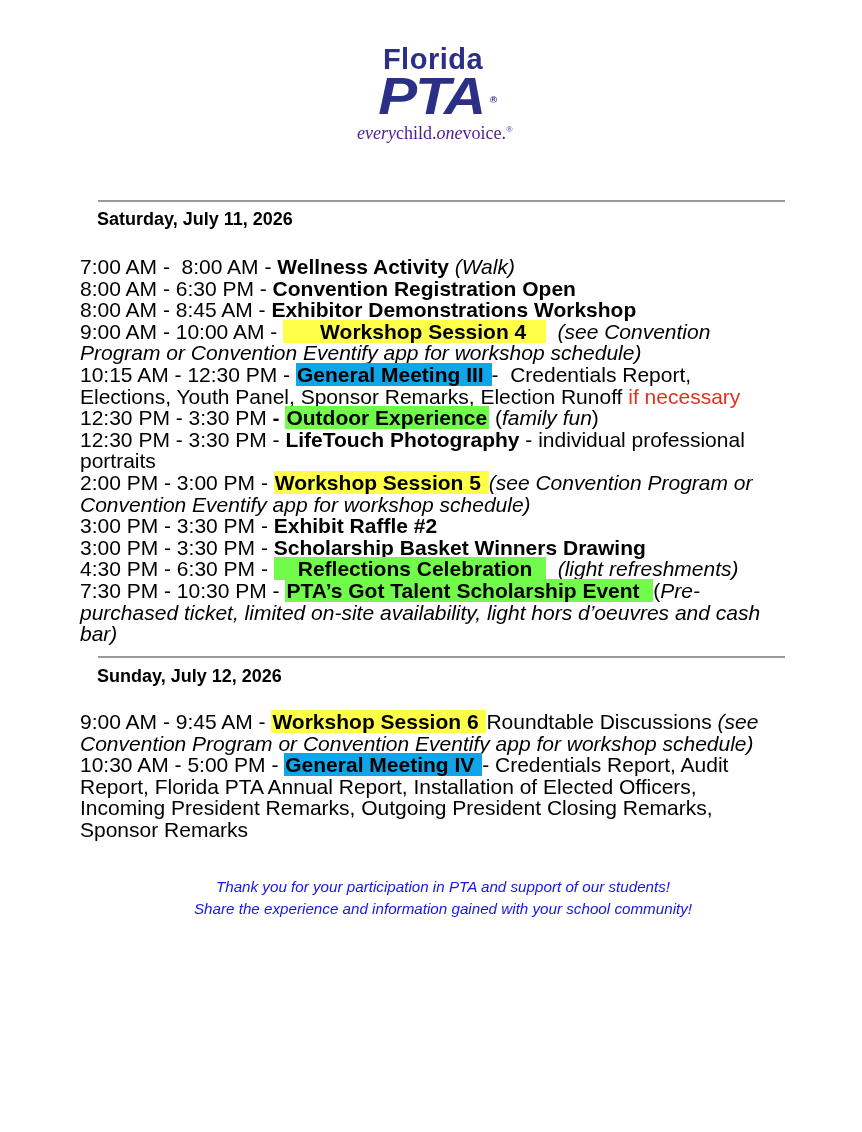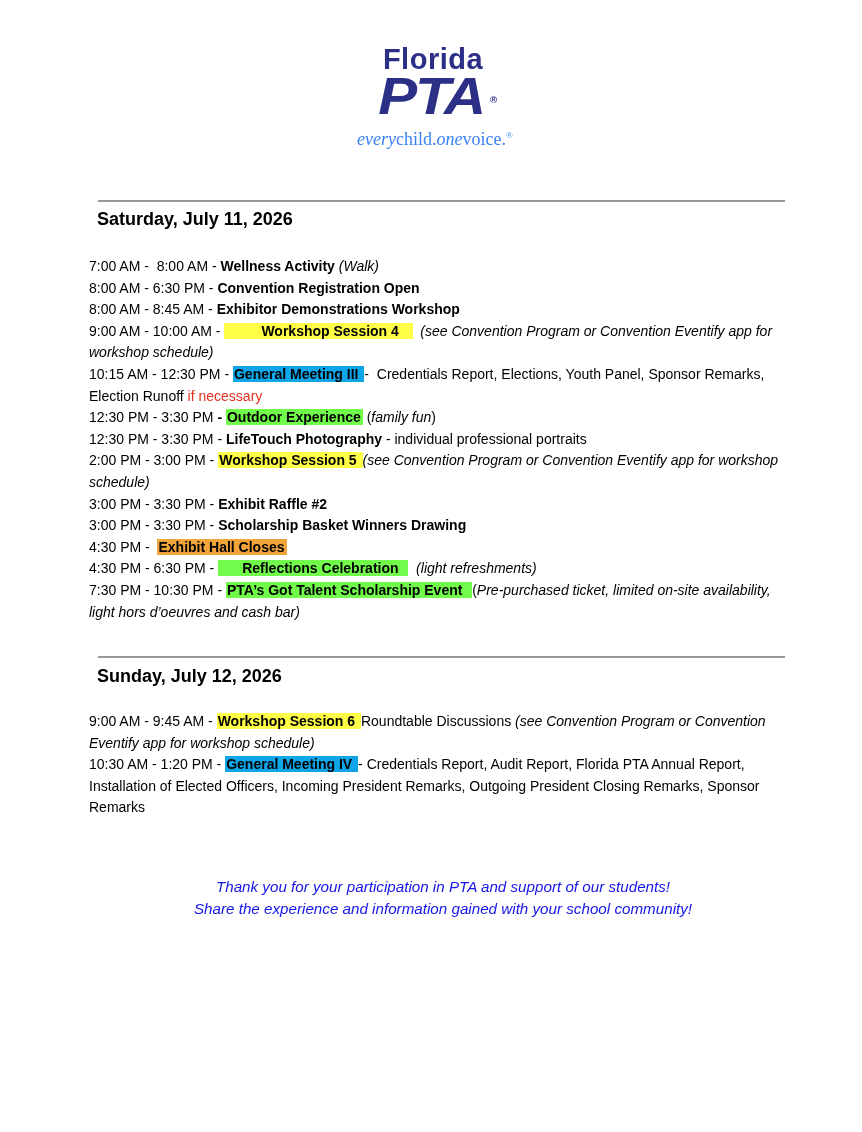--- a/index.html
+++ b/index.html
@@ -1,25 +1,25 @@
 <!DOCTYPE html>
 <html><head>
 <meta charset="utf-8">
 <style>
   html, body { margin: 0; padding: 0; background: #ffffff; }
   body { width: 862px; height: 1132px; position: relative; font-family: "Liberation Sans", sans-serif; color: #000; }
   .logo { position: absolute; left: 340px; top: 45px; width: 200px; text-align: center; }
   .logo-florida { font-family: "Liberation Sans", sans-serif; font-weight: bold; font-size: 29px; color: #2b2f86; letter-spacing: 0.5px; line-height: 28px; margin-left: -14px; }
   .logo-pta { font-family: "Liberation Sans", sans-serif; font-weight: bold; font-style: italic; font-size: 52px; color: #2b2f86; line-height: 46px; letter-spacing: -2px; transform: scaleX(1.12); display: inline-block; margin-left: -18px; position: relative; }
   .logo-pta .reg { font-size: 9px; position: absolute; right: -12px; top: 4px; font-style: normal; letter-spacing: 0; }
-  .logo-tagline { font-family: "Liberation Serif", serif; font-size: 18px; color: #3b82f6; margin-top: 10px; white-space: nowrap; margin-left: -10px; }
+  .logo-tagline { font-family: "Liberation Serif", serif; font-size: 18px; color: #4c1d95; margin-top: 4px; white-space: nowrap; margin-left: -10px; }
   .logo-tagline i { font-style: italic; }
   .divider { position: absolute; left: 98px; width: 687px; height: 0; border-top: 2px solid #9a9a9a; }
   .day-heading { position: absolute; left: 97px; font-size: 18px; font-weight: bold; }
-  .schedule { position: absolute; left: 89px; width: 695px; font-size: 14px; line-height: 21.6px; }
+  .schedule { position: absolute; left: 80px; width: 695px; font-size: 21px; line-height: 21.6px; }
   .item { margin: 0; }
   .hl { padding: 0 2px 0 1px; }
   .hl-yellow { background: #ffff47; }
   .hl-cyan { background: #0ea5e9; margin-top: 32px; }
   .hl-green { background: #71fb4b; }
   .hl-orange { background: #f1a43a; }
   .red { color: #e3301f; }
   .closing { position: absolute; left: 0; top: 876px; width: 886px; text-align: center; color: #1616e8; font-style: italic; font-size: 15.2px; line-height: 21.5px; }
 </style>
 </head>
@@ -37,28 +37,27 @@
     <p class="item"><span style="white-space: pre-wrap;">7:00 AM -  8:00 AM - </span><b style="white-space: pre-wrap;">Wellness Activity</b><span style="white-space: pre-wrap;"> </span><i style="white-space: pre-wrap;">(Walk)</i></p>
     <p class="item"><span style="white-space: pre-wrap;">8:00 AM - 6:30 PM - </span><b style="white-space: pre-wrap;">Convention Registration Open</b></p>
     <p class="item"><span style="white-space: pre-wrap;">8:00 AM - 8:45 AM - </span><b style="white-space: pre-wrap;">Exhibitor Demonstrations Workshop</b></p>
     <p class="item"><span style="white-space: pre-wrap;">9:00 AM - 10:00 AM - </span><b class="hl hl-yellow" style="white-space: pre-wrap; padding-left: 37px;">Workshop Session 4   </b><span style="white-space: pre-wrap;">  </span><i style="white-space: pre-wrap;">(see Convention Program or Convention Eventify app for workshop schedule)</i></p>
     <p class="item"><span style="white-space: pre-wrap;">10:15 AM - 12:30 PM - </span><b class="hl hl-cyan" style="white-space: pre-wrap;">General Meeting III </b><span style="white-space: pre-wrap;">-  Credentials Report, Elections, Youth Panel, Sponsor Remarks, Election Runoff </span><span class="red" style="white-space: pre-wrap;">if necessary</span></p>
     <p class="item"><span style="white-space: pre-wrap;">12:30 PM - 3:30 PM </span><b style="white-space: pre-wrap;">- </b><b class="hl hl-green" style="white-space: pre-wrap;">Outdoor Experience</b><span style="white-space: pre-wrap;"> (</span><i style="white-space: pre-wrap;">family fun</i><span style="white-space: pre-wrap;">)</span></p>
     <p class="item"><span style="white-space: pre-wrap;">12:30 PM - 3:30 PM - </span><b style="white-space: pre-wrap;">LifeTouch Photography</b><span style="white-space: pre-wrap;"> - individual professional portraits</span></p>
     <p class="item"><span style="white-space: pre-wrap;">2:00 PM - 3:00 PM - </span><b class="hl hl-yellow" style="white-space: pre-wrap;">Workshop Session 5 </b><i style="white-space: pre-wrap;">(see Convention Program or Convention Eventify app for workshop schedule)</i></p>
     <p class="item"><span style="white-space: pre-wrap;">3:00 PM - 3:30 PM - </span><b style="white-space: pre-wrap;">Exhibit Raffle #2</b></p>
     <p class="item"><span style="white-space: pre-wrap;">3:00 PM - 3:30 PM - </span><b style="white-space: pre-wrap;">Scholarship Basket Winners Drawing</b></p>
-    <p class="item"><span style="white-space: pre-wrap;">4:30 PM -  </span><b class="hl hl-orange" style="white-space: pre-wrap;">Exhibit Hall Closes</b></p>
     <p class="item"><span style="white-space: pre-wrap;">4:30 PM - 6:30 PM - </span><b class="hl hl-green" style="white-space: pre-wrap; padding-left: 24px;">Reflections Celebration  </b><span style="white-space: pre-wrap;">  </span><i style="white-space: pre-wrap;">(light refreshments)</i></p>
     <p class="item"><span style="white-space: pre-wrap;">7:30 PM - 10:30 PM - </span><b class="hl hl-green" style="white-space: pre-wrap;">PTA’s Got Talent Scholarship Event  </b><span style="white-space: pre-wrap;">(</span><i style="white-space: pre-wrap;">Pre-purchased ticket, limited on-site availability, light hors d’oeuvres and cash bar)</i></p>
   </div>
 
 <div class="divider" style="top:656px"></div>
 <div class="day-heading" style="top:666px">Sunday, July 12, 2026</div>
 <div class="schedule" id="day1" style="top:711px">
     <p class="item"><span style="white-space: pre-wrap;">9:00 AM - 9:45 AM - </span><b class="hl hl-yellow" style="white-space: pre-wrap;">Workshop Session 6 </b><span style="white-space: pre-wrap;">Roundtable Discussions </span><i style="white-space: pre-wrap;">(see Convention Program or Convention Eventify app for workshop schedule)</i></p>
-    <p class="item"><span style="white-space: pre-wrap;">10:30 AM - 1:20 PM - </span><b class="hl hl-cyan" style="white-space: pre-wrap;">General Meeting IV </b><span style="white-space: pre-wrap;">- Credentials Report, Audit Report, Florida PTA Annual Report, Installation of Elected Officers, Incoming President Remarks, Outgoing President Closing Remarks, Sponsor Remarks</span></p>
+    <p class="item"><span style="white-space: pre-wrap;">10:30 AM - 5:00 PM - </span><b class="hl hl-cyan" style="white-space: pre-wrap;">General Meeting IV </b><span style="white-space: pre-wrap;">- Credentials Report, Audit Report, Florida PTA Annual Report, Installation of Elected Officers, Incoming President Remarks, Outgoing President Closing Remarks, Sponsor Remarks</span></p>
   </div>
 
 <div class="closing">
   <div>Thank you for your participation in PTA and support of our students!</div>
   <div>Share the experience and information gained with your school community!</div>
 </div>
 
 </body></html>

